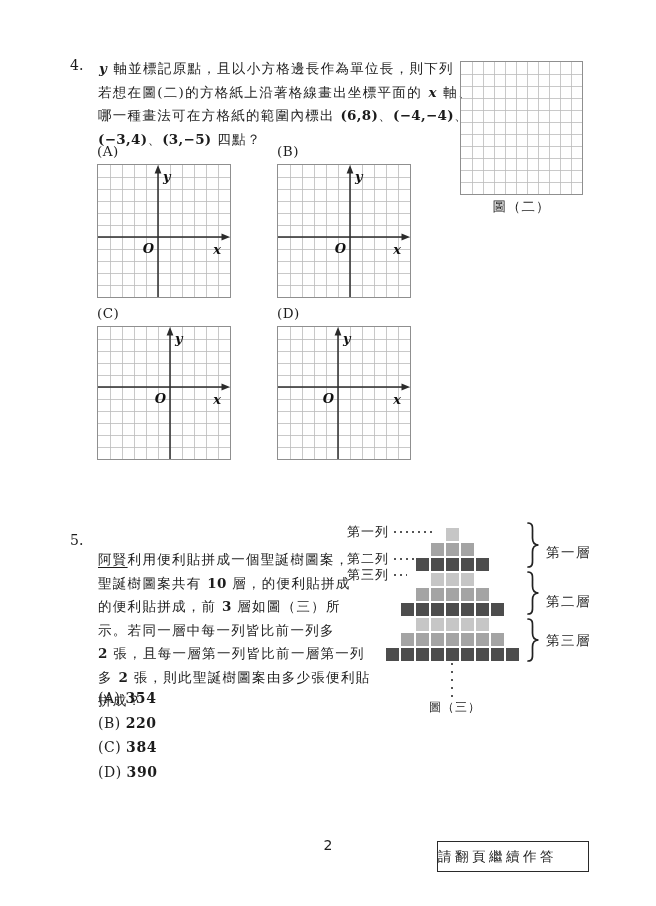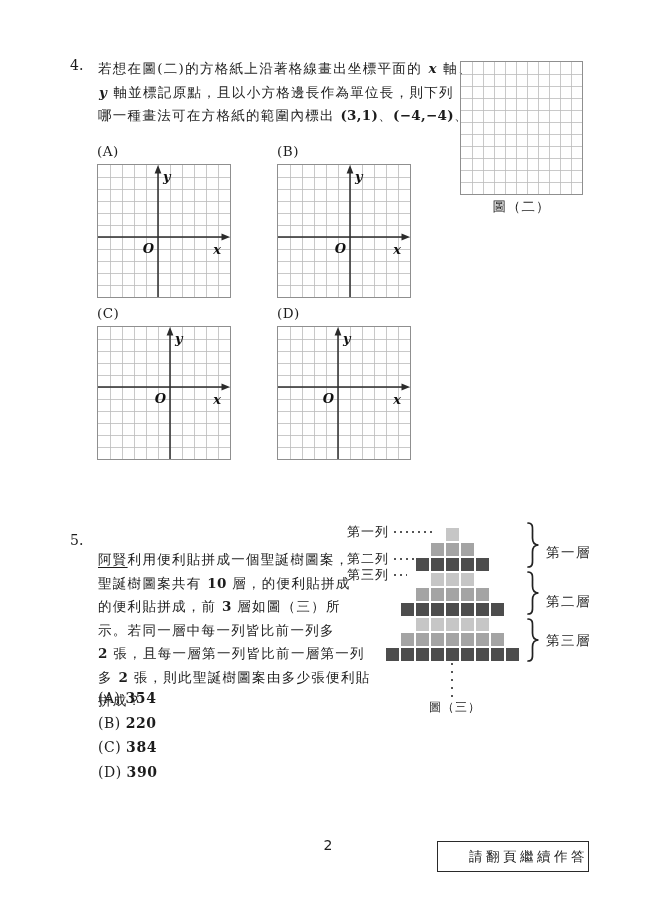--- a/index.html
+++ b/index.html
@@ -26,32 +26,33 @@
   .laylab{position:absolute;left:201px;font-size:13.5px;letter-spacing:1.5px}
   .vdots{position:absolute;width:2px;height:36px;
          background:repeating-linear-gradient(to bottom,#555 0 2px,transparent 2px 8px)}
   .figcap3{position:absolute;left:50px;width:120px;top:184px;text-align:center;font-size:12px;letter-spacing:1px}
   .q5opts{position:absolute;font-size:14px}
   .optrow{height:24.6px;line-height:24.6px;letter-spacing:.5px}
   .optrow b{letter-spacing:.6px}
   .pagenum{position:absolute;left:0;top:837px;width:656px;text-align:center;
            font-family:"DejaVu Sans","Liberation Sans",sans-serif;font-size:14px}
   .contbox{position:absolute;left:437px;top:841px;width:150px;height:29px;border:1.4px solid #2a2a2a;
-           display:flex;align-items:center;justify-content:flex-end;font-size:13.5px;letter-spacing:3.5px}
+           display:flex;align-items:center;justify-content:flex-start;font-size:13.5px;letter-spacing:3.5px}
 </style>
 </head>
 <body>
 
 <div class="page">
 
   <div class="qnum" style="left:70px;top:57px">4.</div>
   <div class="qtext" style="left:98px;top:57px">
+      <div class="tline"><span class="s-bi">y</span><span> 軸並標記原點，且以小方格邊長作為單位長，則下列</span></div>
       <div class="tline"><span>若想在圖(二)的方格紙上沿著格線畫出坐標平面的 </span><span class="s-bi">x</span><span> 軸、</span></div>
-      <div class="tline"><span class="s-bi">y</span><span> 軸並標記原點，且以小方格邊長作為單位長，則下列</span></div>
-      <div class="tline"><span>哪一種畫法可在方格紙的範圍內標出 </span><span class="s-b">(3,1)</span><span>、</span><span class="s-b">(−4,−4)</span><span>、</span></div>
+      <div class="tline"><span>哪一種畫法可在方格紙的範圍內標出 </span><span class="s-b">(6,8)</span><span>、</span><span class="s-b">(−4,−4)</span><span>、</span></div>
+      <div class="tline"><span class="s-b">(−3,4)</span><span>、</span><span class="s-b">(3,−5)</span><span> 四點？</span></div>
     </div>
 
   <div class="figref" style="left:460px;top:61px">
     <div class="gridmount">
         <svg width="123" height="134">
           <g stroke="#bcbcbc" stroke-width="0.8" shape-rendering="crispEdges">
             <line x1="12" y1="1" x2="12" y2="133"></line>
             <line x1="23" y1="1" x2="23" y2="133"></line>
             <line x1="34" y1="1" x2="34" y2="133"></line>
             <line x1="45" y1="1" x2="45" y2="133"></line>

